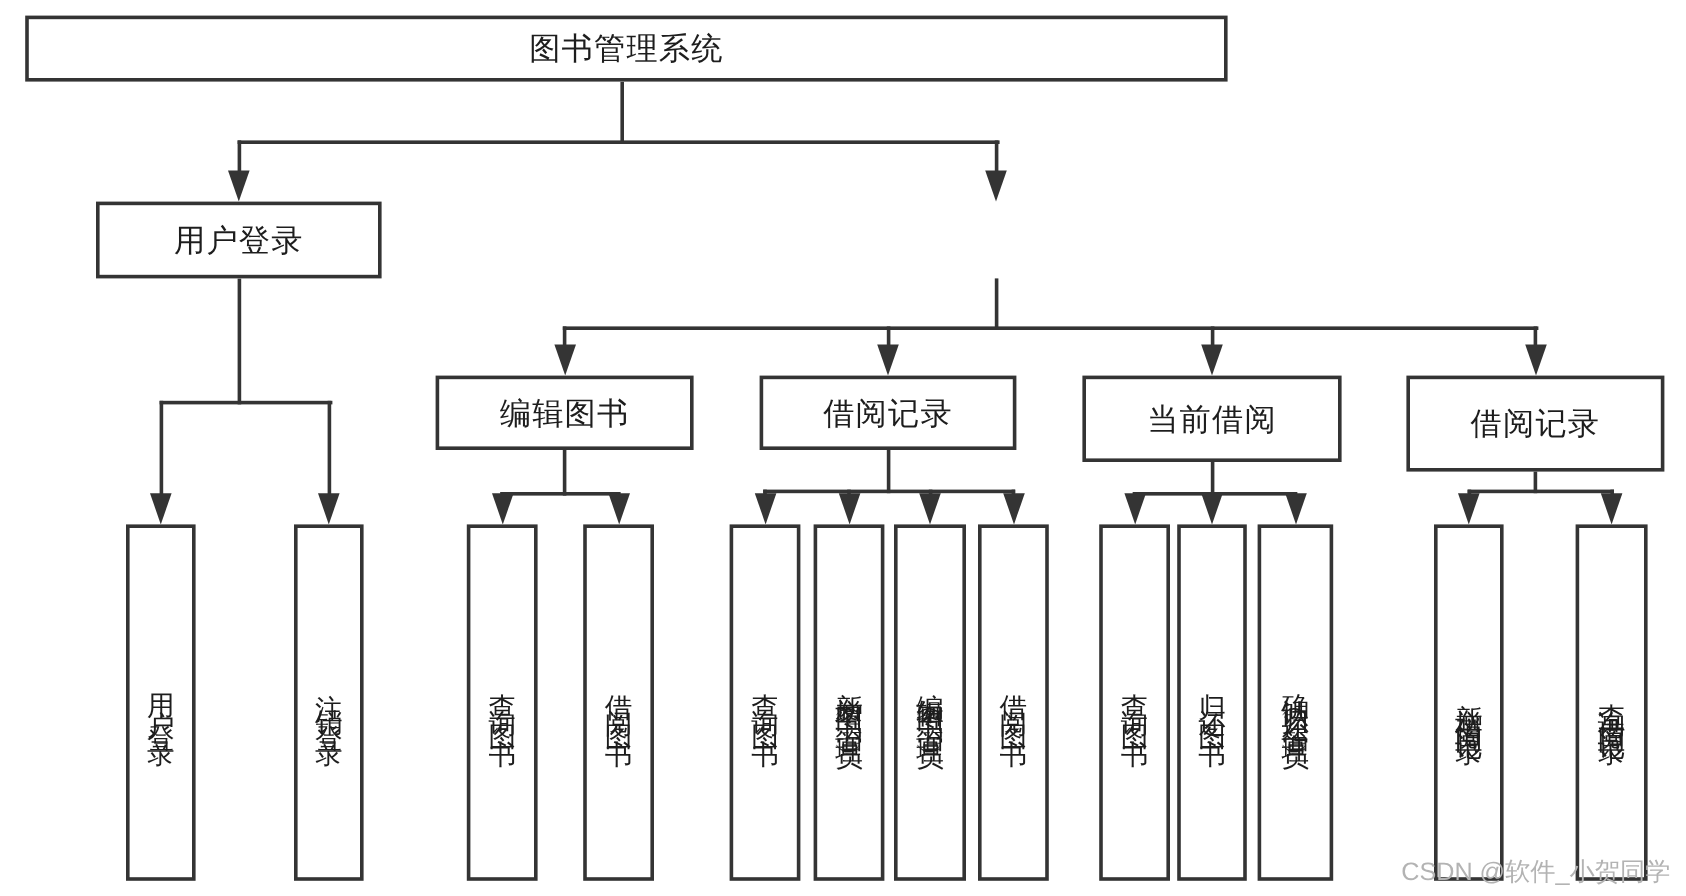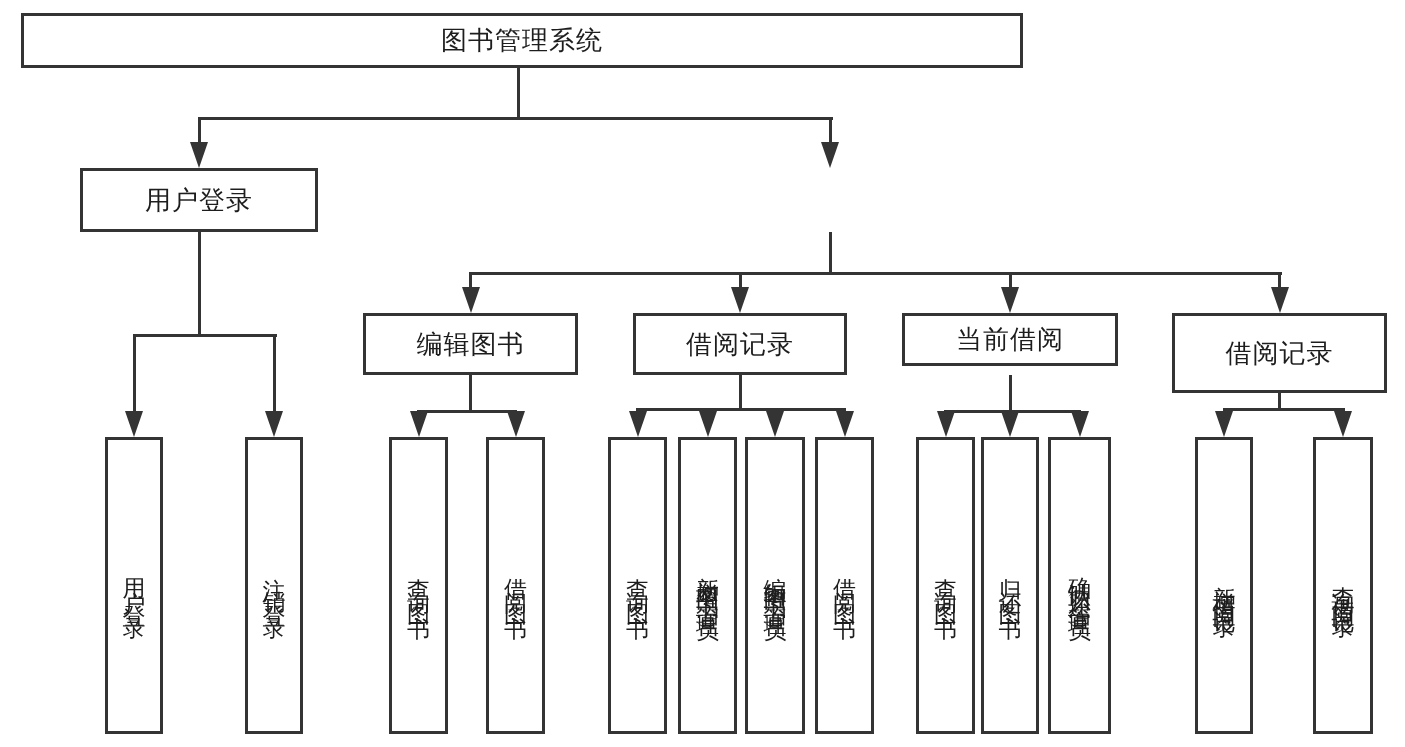--- a/index.html
+++ b/index.html
@@ -13,21 +13,21 @@
     position:absolute;box-sizing:border-box;background:#ffffff;
     border:3px solid #343434;display:flex;align-items:center;justify-content:center;
     z-index:2;
   }
   .hlabel{font-size:26px;letter-spacing:1px;white-space:nowrap;}
   .b-root{left:21px;top:13px;width:1002px;height:55px;}
   .b-login{left:80px;top:168px;width:238px;height:64px;}
   .b-mgmt{left:712px;top:168px;width:236px;height:64px;}
   .b-l3a{left:363px;top:313px;width:215px;height:62px;}
   .b-l3b{left:633px;top:313px;width:214px;height:62px;}
-  .b-l3c{left:902px;top:313px;width:216px;height:53px;justify-content:center;}
+  .b-l3c{left:902px;top:313px;width:216px;height:72px;justify-content:center;}
   .b-l3d{left:1172px;top:313px;width:215px;height:80px;}
   
   .vbox{top:437px;height:297px;}
   .vlabel{
     writing-mode:vertical-rl;text-orientation:mixed;
     font-size:23px;line-height:1;letter-spacing:13px;
   }
   .vlabel.long{letter-spacing:6px;}
   .v1{left:105px;width:58px;}  .v2{left:245px;width:58px;}
   .v3{left:389px;width:59px;}  .v4{left:486px;width:59px;}
@@ -112,20 +112,21 @@
     <span class="vlabel long">确认归还（管理员）</span>
   </div>
 
   <div class="box vbox v12">
     <span class="vlabel long">新增借阅记录</span>
   </div>
   <div class="box vbox v13">
     <span class="vlabel long">查询借阅记录</span>
   </div>
 
+  <div class="watermark">CSDN @软件_小贺同学</div>
 <div class="line" style="left: 516.5px; top: 68px; width: 3px; height: 52px;"></div>
     <div class="line" style="left: 197.5px; top: 117px; width: 635px; height: 3px;"></div>
     <div class="line" style="left: 828.5px; top: 232px; width: 3px; height: 43px;"></div>
     <div class="line" style="left: 469px; top: 272px; width: 813px; height: 3px;"></div>
     <div class="line" style="left: 197.5px; top: 232px; width: 3px; height: 105px;"></div>
     <div class="line" style="left: 132.5px; top: 334px; width: 144px; height: 3px;"></div>
     <div class="line" style="left: 469px; top: 375px; width: 3px; height: 38px;"></div>
     <div class="line" style="left: 417px; top: 410px; width: 100px; height: 3px;"></div>
     <div class="line" style="left: 738.5px; top: 375px; width: 3px; height: 36px;"></div>
     <div class="line" style="left: 636px; top: 408px; width: 210px; height: 3px;"></div>

